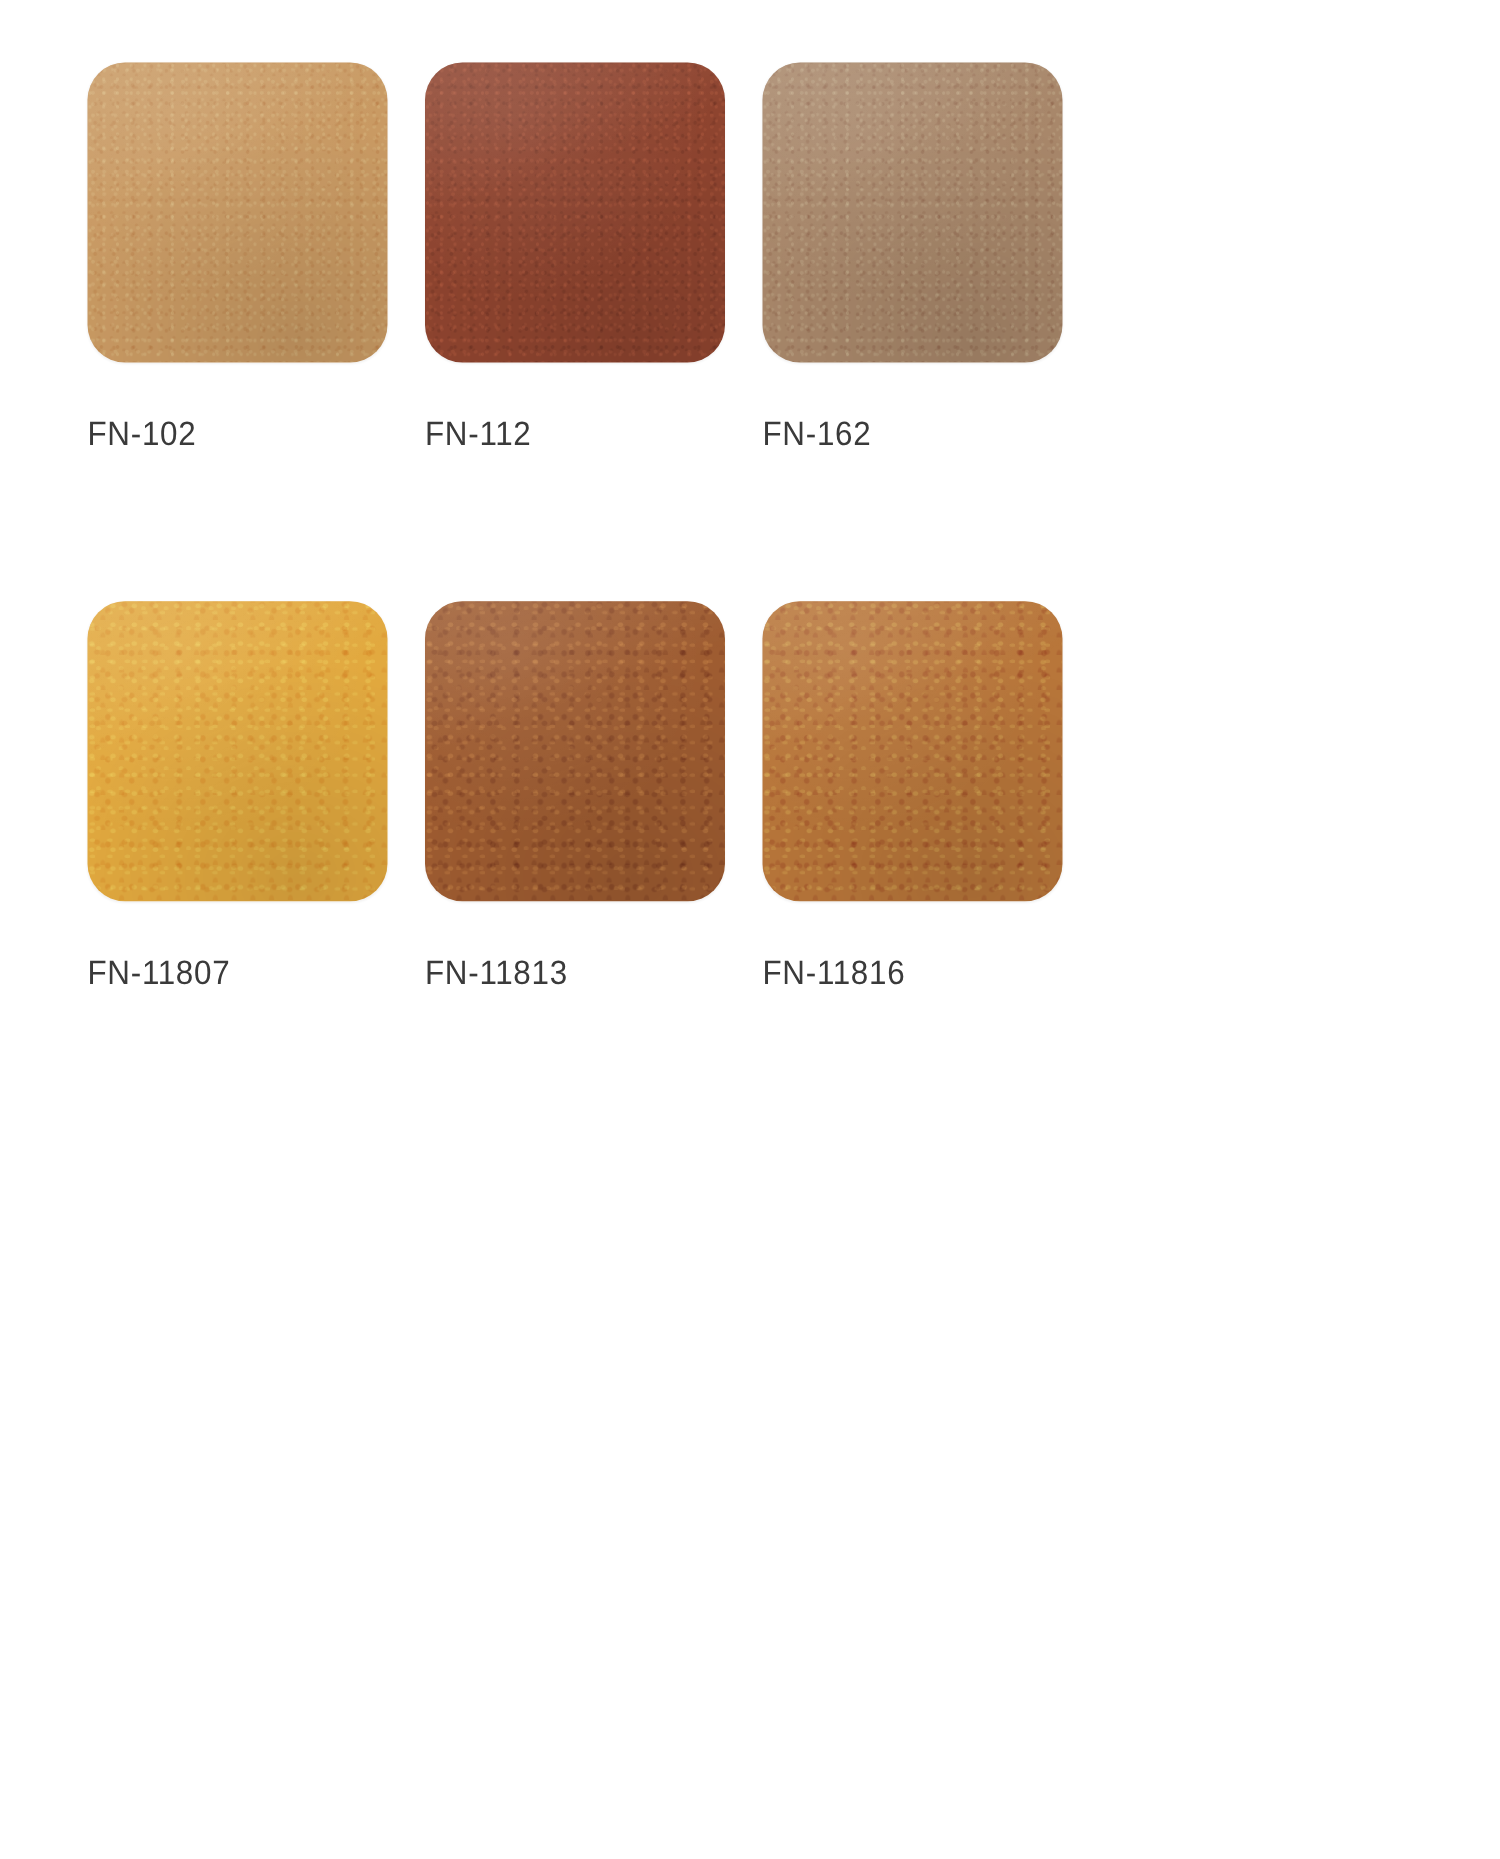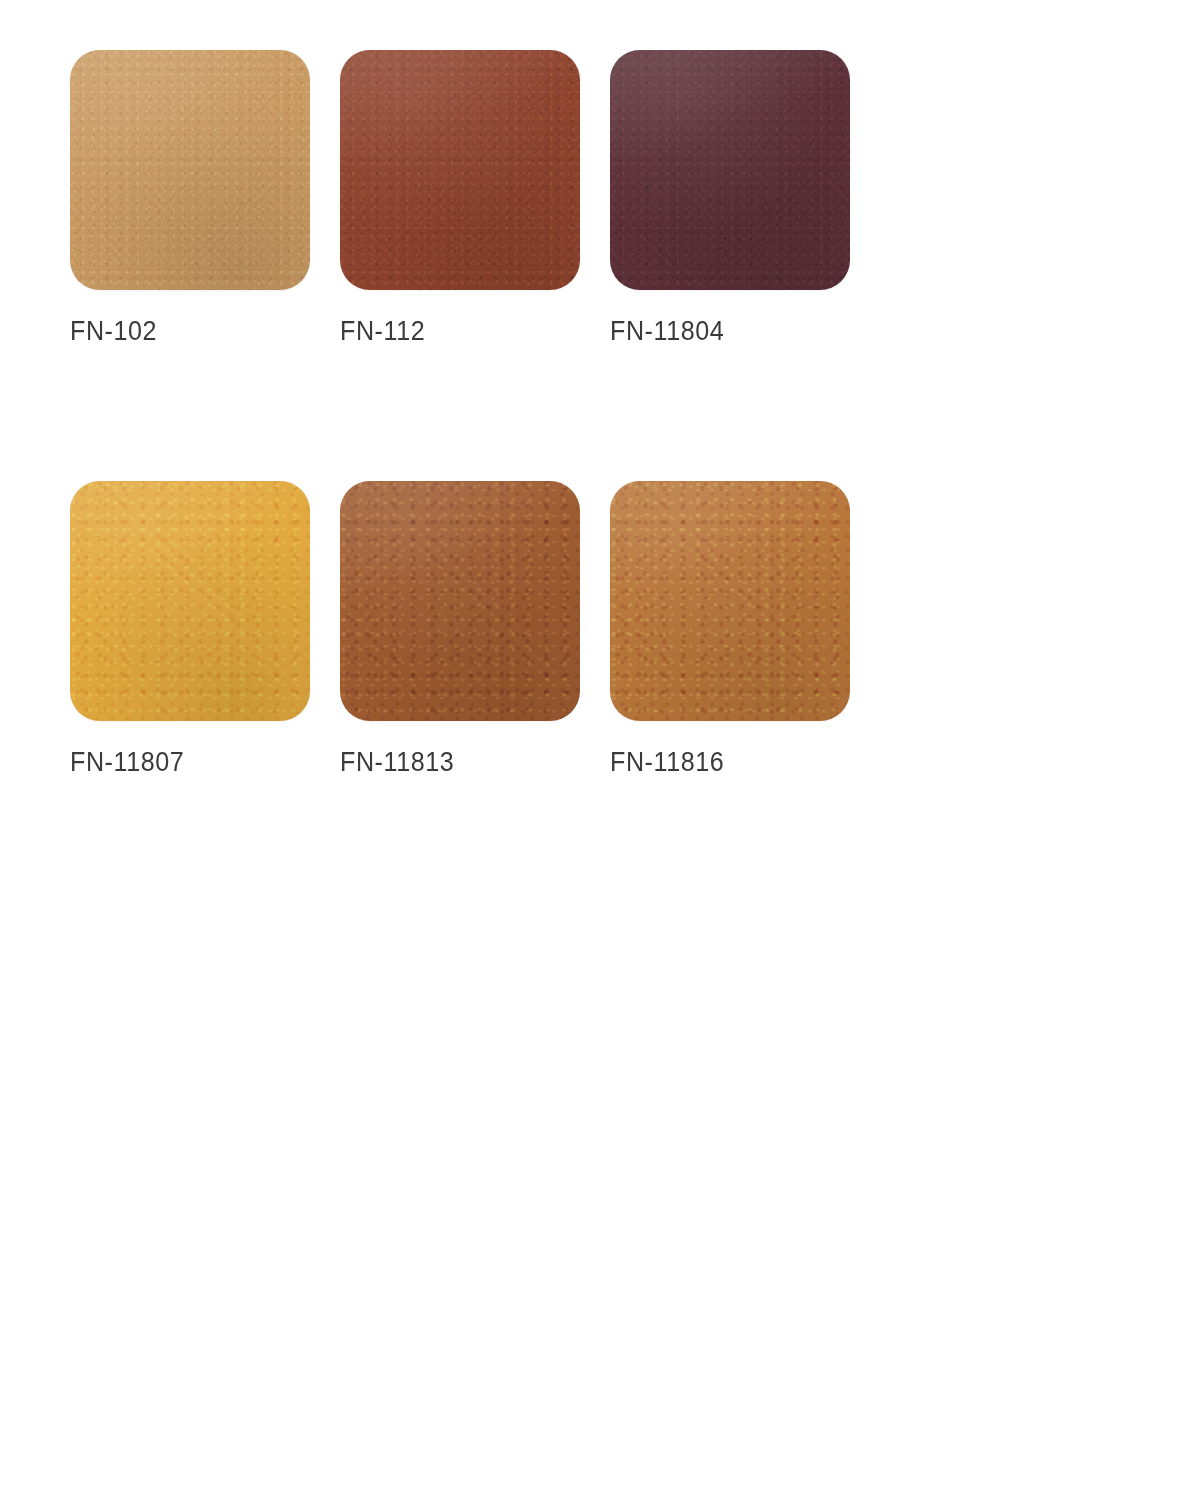--- a/index.html
+++ b/index.html
@@ -34,20 +34,21 @@
   }
   .swatch-group.group-secondary{
     margin-top:76px;
   }
 
   .swatch-cell{
     width:270px;
     display:flex;
     flex-direction:column;
     align-items:flex-start;
+    gap:16px;
   }
 
   
   .swatch-chip{
     position:relative;
     width:var(--swatch-size);
     height:var(--swatch-size);
     border-radius:var(--swatch-radius);
     overflow:hidden;
     background-color:#cccccc;
@@ -123,25 +124,25 @@
           <div class="swatch-label">FN-102</div>
         </div>
         <div class="swatch-cell">
           <div class="swatch-chip" style="background-color: rgb(142, 68, 47);">
             <div class="grain"></div>
             <div class="sheen"></div>
           </div>
           <div class="swatch-label">FN-112</div>
         </div>
         <div class="swatch-cell">
-          <div class="swatch-chip" style="background-color: rgb(92, 48, 56);">
+          <div class="swatch-chip" style="background-color: rgb(168, 135, 106);">
             <div class="grain"></div>
             <div class="sheen"></div>
           </div>
-          <div class="swatch-label">FN-11804</div>
+          <div class="swatch-label">FN-162</div>
         </div>
       </div>
       <div class="swatch-group group-secondary">
         <div class="swatch-cell">
           <div class="swatch-chip" style="background-color: rgb(226, 169, 63);">
             <div class="grain"></div>
             <div class="sheen"></div>
           </div>
           <div class="swatch-label">FN-11807</div>
         </div>

